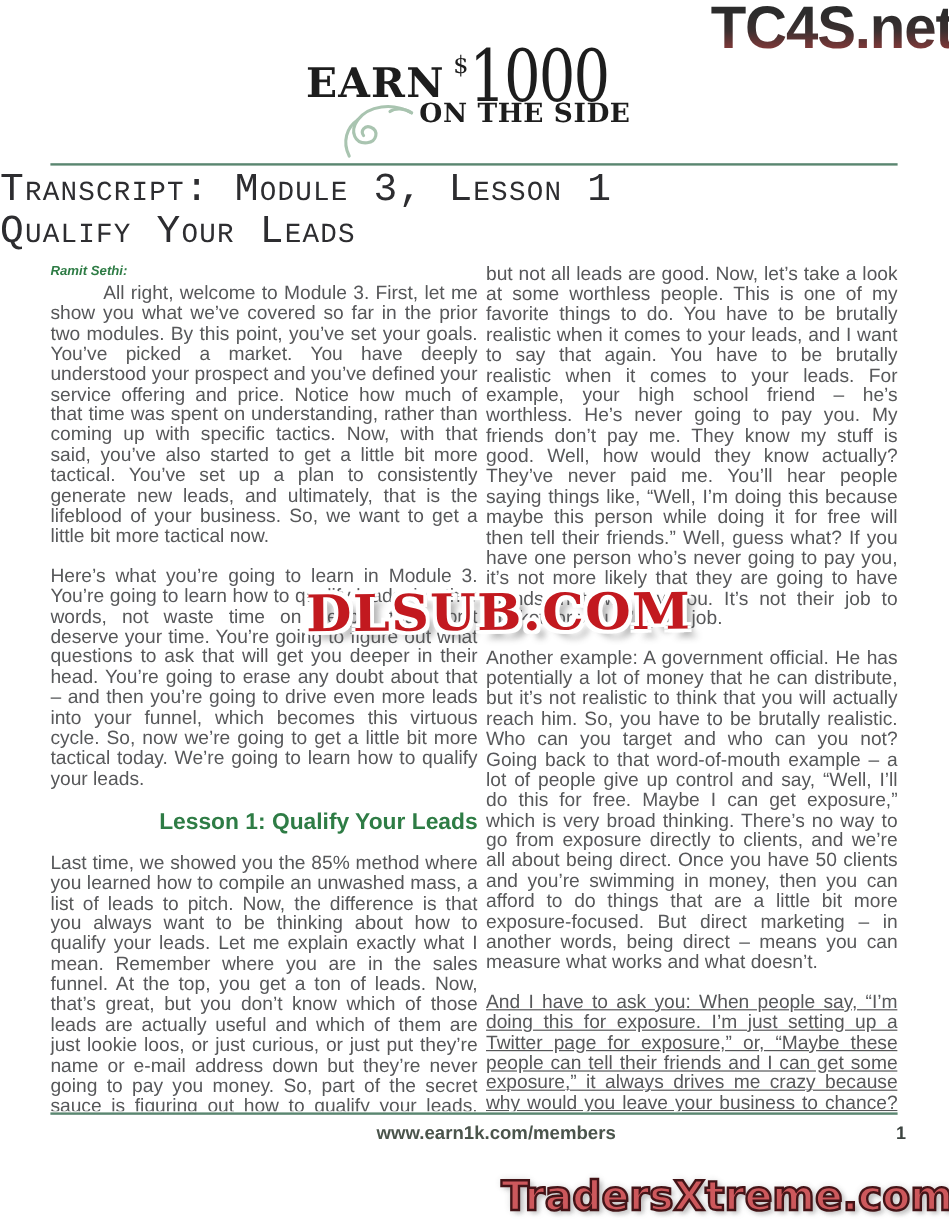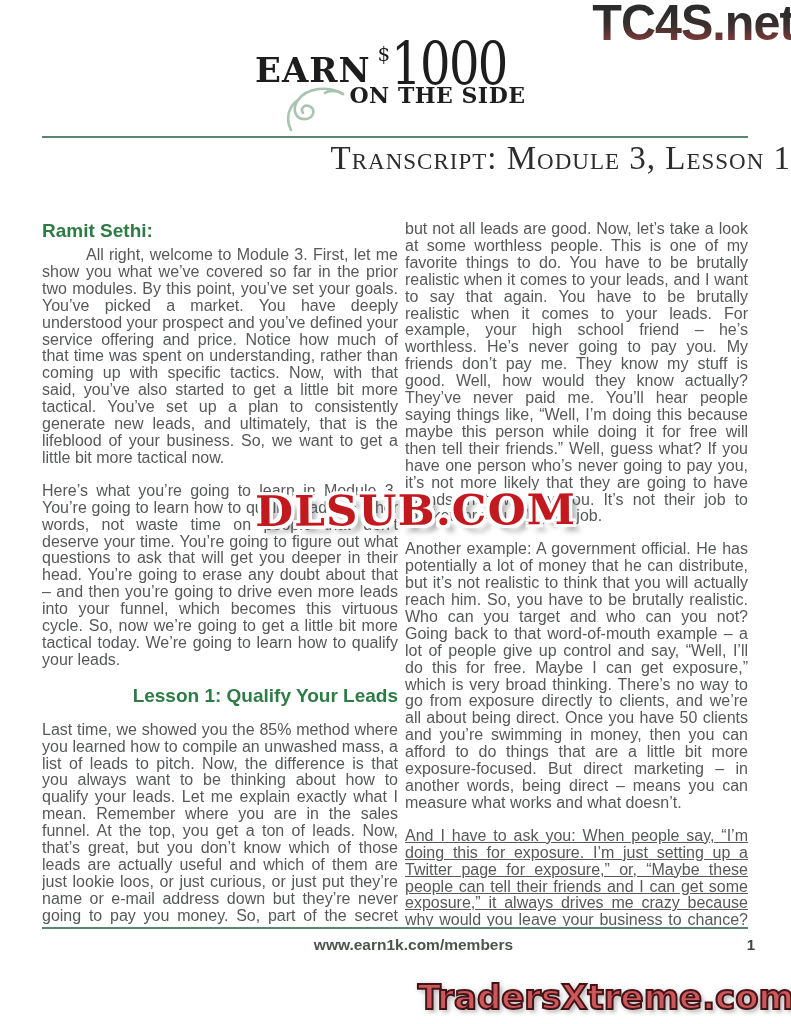--- a/index.html
+++ b/index.html
@@ -27,34 +27,34 @@
   .flourish{margin:2px 4px 0 0;}
   .logo-tagline{font-family:"DejaVu Serif",serif;font-weight:900;font-size:22px;color:#1d1d1d;
                 letter-spacing:0.5px;text-align:center;}
 
   
   .rule{position:absolute;left:42px;width:706px;height:2px;background:var(--rule-green,#5a8670);}
   .rule-header{top:136px;}
   .rule-footer{top:927px;}
 
   
-  .doc-title{position:absolute;top:141px;left:0;right:0;text-align:right;
-             font-family:Liberation Serif, serif;font-variant:small-caps;
+  .doc-title{position:absolute;top:141px;left:0;right:0;text-align:left;
+             font-family:Liberation Mono, monospace;font-variant:small-caps;
              color:#2d2d30;font-size:33px;line-height:35px;letter-spacing:1px;}
 
   
   .columns{position:absolute;top:220px;left:42px;width:706px;bottom:98px;display:flex;gap:7px;
            overflow:hidden;}
   .col{overflow:hidden;}
   .col-left{width:356px;}
   .col-right{width:343px;padding-top:1px;}
   .col p{font-size:16px;line-height:16.9px;color:var(--body-text,#57585a);
          text-align:justify;margin:0 0 16px 0;}
   .indent{text-indent:44px;}
-  .speaker{font-size:19px;font-weight:bold;color:var(--heading-green,#2e7c45);margin:0 0 5px 0;}
+  .speaker{font-size:11px;font-weight:bold;color:var(--heading-green,#2e7c45);margin:0 0 5px 0;font-style:italic;}
   .lesson{font-size:19px;font-weight:bold;color:var(--heading-green,#2e7c45);margin:6px 0 15px 0;text-align:right;}
   .tight-bottom{margin-bottom:0 !important;text-decoration:underline;}
   .tight-top{margin-top:0 !important;}
 
   
   .dlsub{position:absolute;left:255px;top:487px;white-space:nowrap;
          font-family:"DejaVu Serif",serif;font-weight:bold;font-size:42px;letter-spacing:1px;
          color:var(--watermark-red,#c2191f);transform:scaleX(1.04) rotate(-0.4deg);
          transform-origin:left top;
          text-shadow:-3px -3px 0 #fff,3px -3px 0 #fff,-3px 3px 0 #fff,3px 3px 0 #fff,
@@ -92,20 +92,21 @@
       </g>
     </svg>
     <span class="logo-tagline">ON THE SIDE</span>
   </div>
 </div>
 
 <div class="rule rule-header"></div>
 
 <div class="doc-title">
   <div>Transcript: Module 3, Lesson 1</div>
+  <div>Qualify Your Leads</div>
 </div>
 
 <div class="columns">
   <div class="col col-left">
     <div class="speaker">Ramit Sethi:</div>
     <p class="indent">All right, welcome to Module 3.  First, let me show you what we’ve covered so far in the prior two modules.  By this point, you’ve set your goals.  You’ve picked a market.  You have deeply understood your prospect and you’ve defined your service offering and price.  Notice how much of that time was spent on understanding, rather than coming up with specific tactics.  Now, with that said, you’ve also started to get a little bit more tactical.  You’ve set up a plan to consistently generate new leads, and ultimately, that is the lifeblood of your business.  So, we want to get a little bit more tactical now.</p>
     <p>Here’s what you’re going to learn in Module 3.  You’re going to learn how to qualify leads, in other words, not waste time on people that don’t deserve your time.  You’re going to figure out what questions to ask that will get you deeper in their head.  You’re going to erase any doubt about that – and then you’re going to drive even more leads into your funnel, which becomes this virtuous cycle.  So, now we’re going to get a little bit more tactical today.  We’re going to learn how to qualify your leads.</p>
     <div class="lesson">Lesson 1: Qualify Your Leads</div>
     <p>Last time, we showed you the 85% method where you learned how to compile an unwashed mass, a list of leads to pitch.  Now, the difference is that you always want to be thinking about how to qualify your leads.  Let me explain exactly what I mean.  Remember where you are in the sales funnel.  At the top, you get a ton of leads.  Now, that’s great, but you don’t know which of those leads are actually useful and which of them are just lookie loos, or just curious, or just put they’re name or e-mail address down but they’re never going to pay you money.  So, part of the secret sauce is figuring out how to qualify your leads.  Once you do that, you have a very small number of people who are highly interested, highly likely to pay, and then it’s just simply a matter of converting them into clients.</p>
     <p>So, remember that a lead is just a name you want to very,</p>

